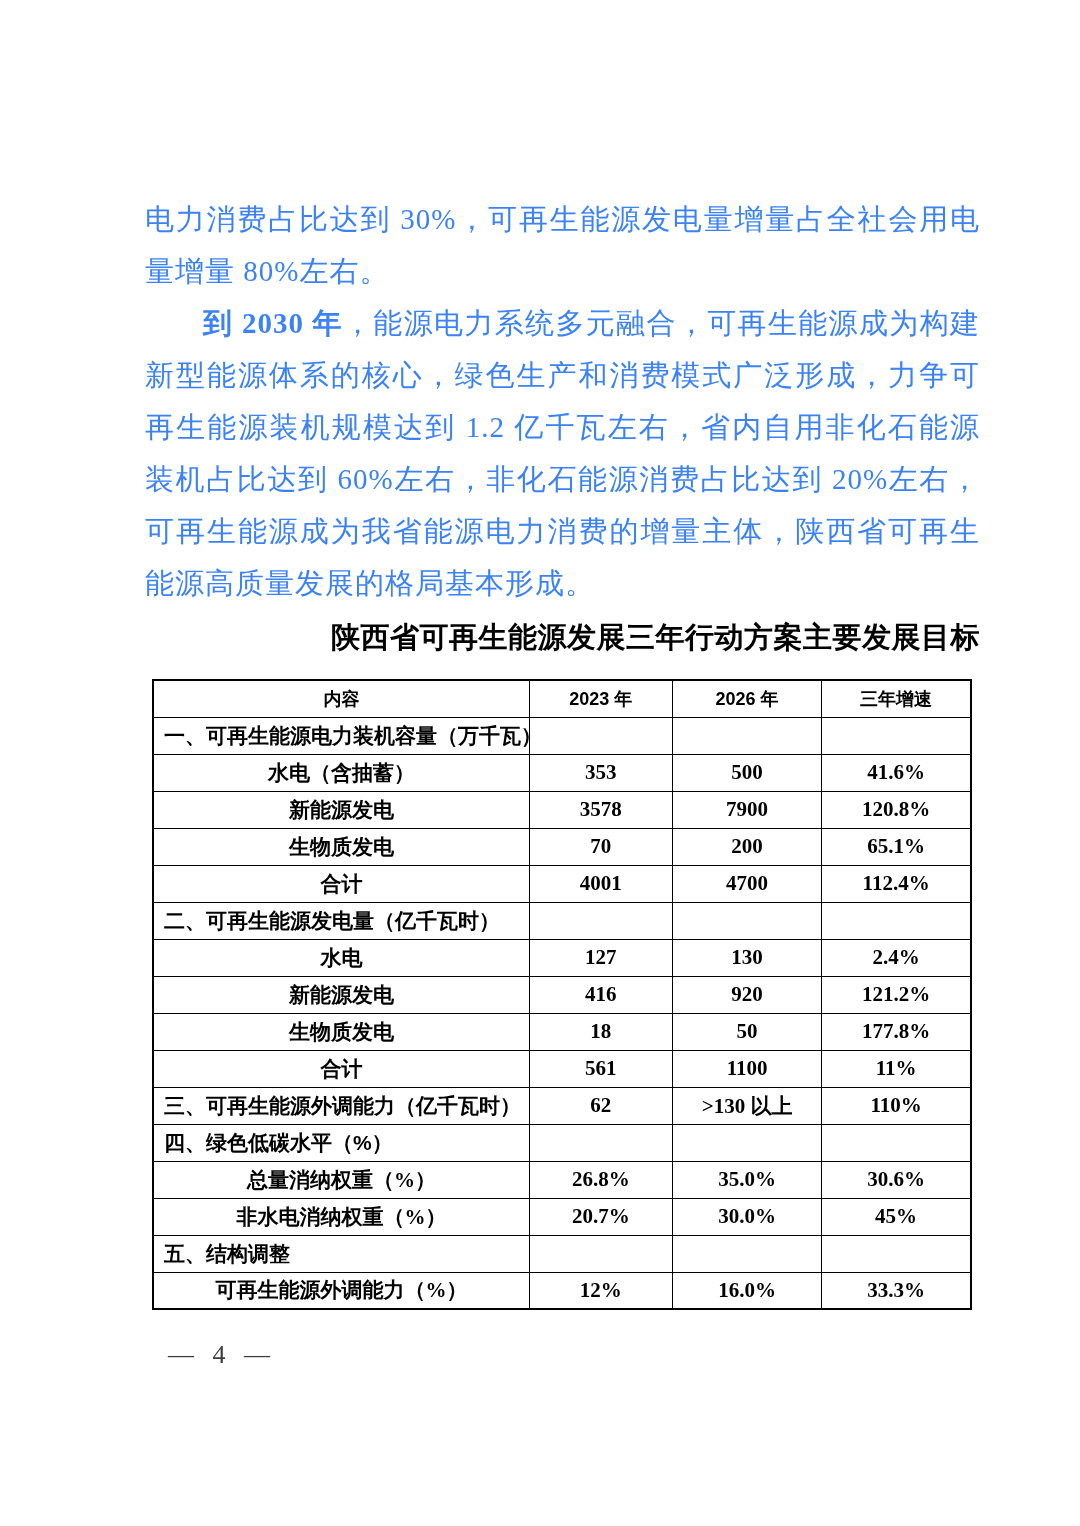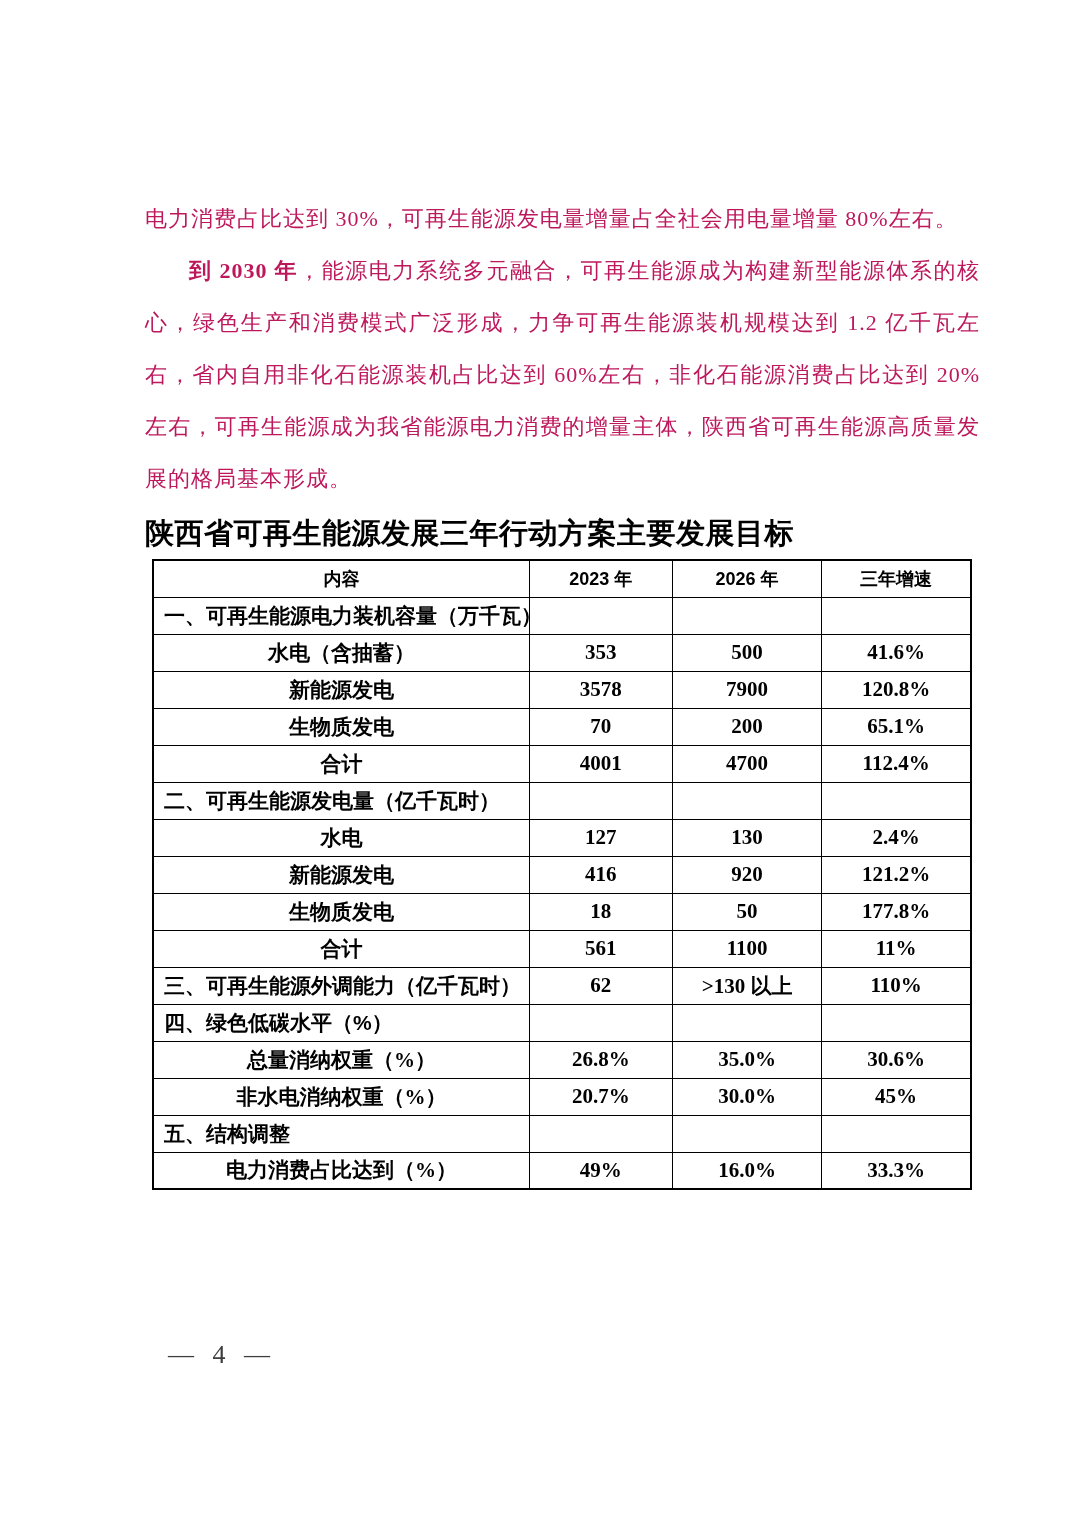--- a/index.html
+++ b/index.html
@@ -13,36 +13,36 @@
     color: #000000;
     overflow: hidden;
   }
   .content {
     position: absolute;
     left: 145px;
     top: 193px;
     width: 835px;
   }
   .para {
-    font-size: 22px;
+    font-size: 29px;
     line-height: 52px;
     letter-spacing: 1px;
     text-align: justify;
     text-justify: inter-ideograph;
-    color: #be185d;
+    color: #3b82f6;
   }
   .para.indent { text-indent: 2em; }
   .para b { font-weight: bold; }
   .table-title {
     margin-top: 8px;
-    margin-bottom: 6px;
+    margin-bottom: 22px;
     font-size: 29px;
     line-height: 40px;
     font-weight: bold;
-    text-align: left;
+    text-align: right;
     letter-spacing: 0.5px;
   }
   table.targets {
     margin-left: 7px;
     width: 820px;
     border-collapse: collapse;
     table-layout: fixed;
     border: 2px solid #000000;
   }
   table.targets col.c-label  { width: 46%; }
@@ -197,22 +197,22 @@
             <td class="cell-value">30.0%</td>
             <td class="cell-value">45%</td>
           </tr>
           <tr>
             <td class="cell-label section">五、结构调整</td>
             <td class="cell-value"></td>
             <td class="cell-value"></td>
             <td class="cell-value"></td>
           </tr>
           <tr>
-            <td class="cell-label data">电力消费占比达到（%）</td>
-            <td class="cell-value">49%</td>
+            <td class="cell-label data">可再生能源外调能力（%）</td>
+            <td class="cell-value">12%</td>
             <td class="cell-value">16.0%</td>
             <td class="cell-value">33.3%</td>
           </tr>
         </tbody>
     </table>
 
   </div>
 
   <div class="page-number">— 4 —</div>
 </div>

